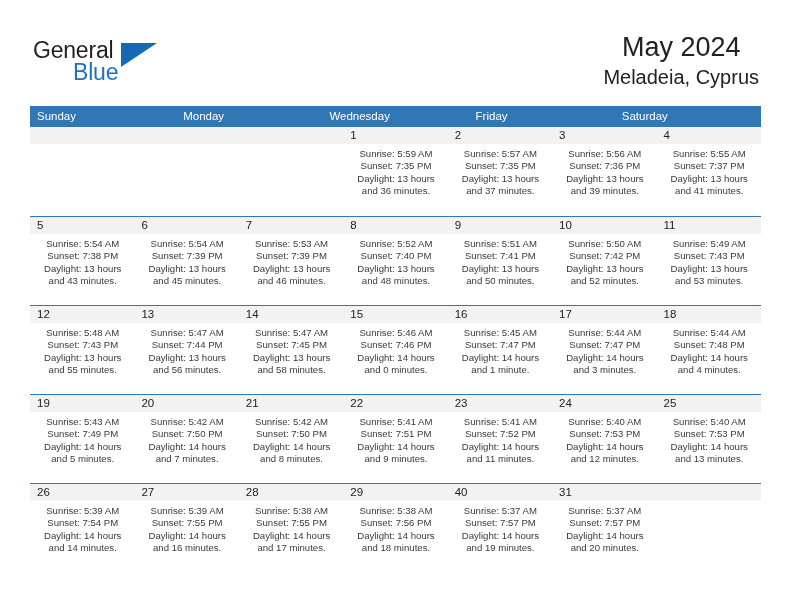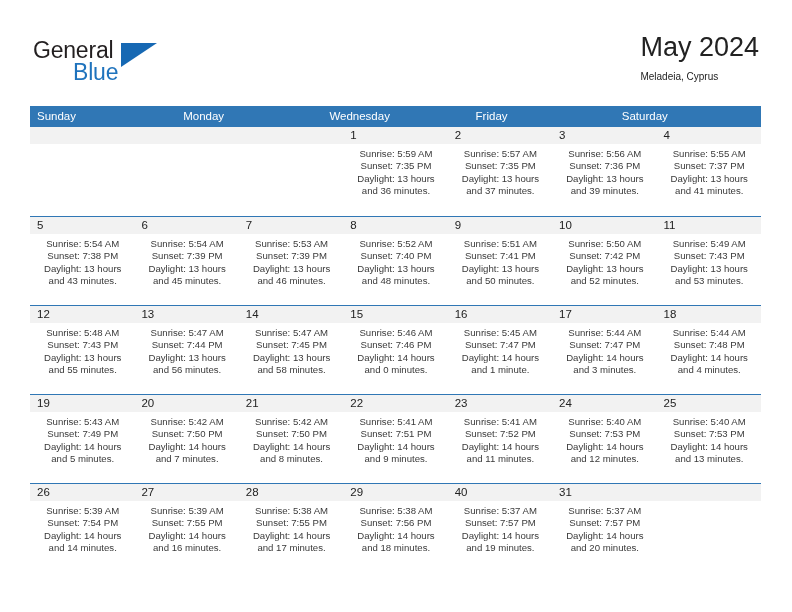--- a/index.html
+++ b/index.html
@@ -61,30 +61,30 @@
     width: 0;
     height: 0;
     border-left: 36px solid #1668b3;
     border-bottom: 24px solid transparent;
   }
 
   .title-block {
     position: absolute;
     right: 0;
     top: -2px;
-    text-align: left;
+    text-align: center;
   }
   .cal-title {
     font-size: 27px;
     color: #222222;
     line-height: 34px;
     white-space: nowrap;
   }
   .cal-subtitle {
-    font-size: 10px;
+    font-size: 20px;
     color: #222222;
     line-height: 22px;
     margin-top: 2px;
     white-space: nowrap;
   }
 
   
   .calendar {
     position: absolute;
     left: 30px;

